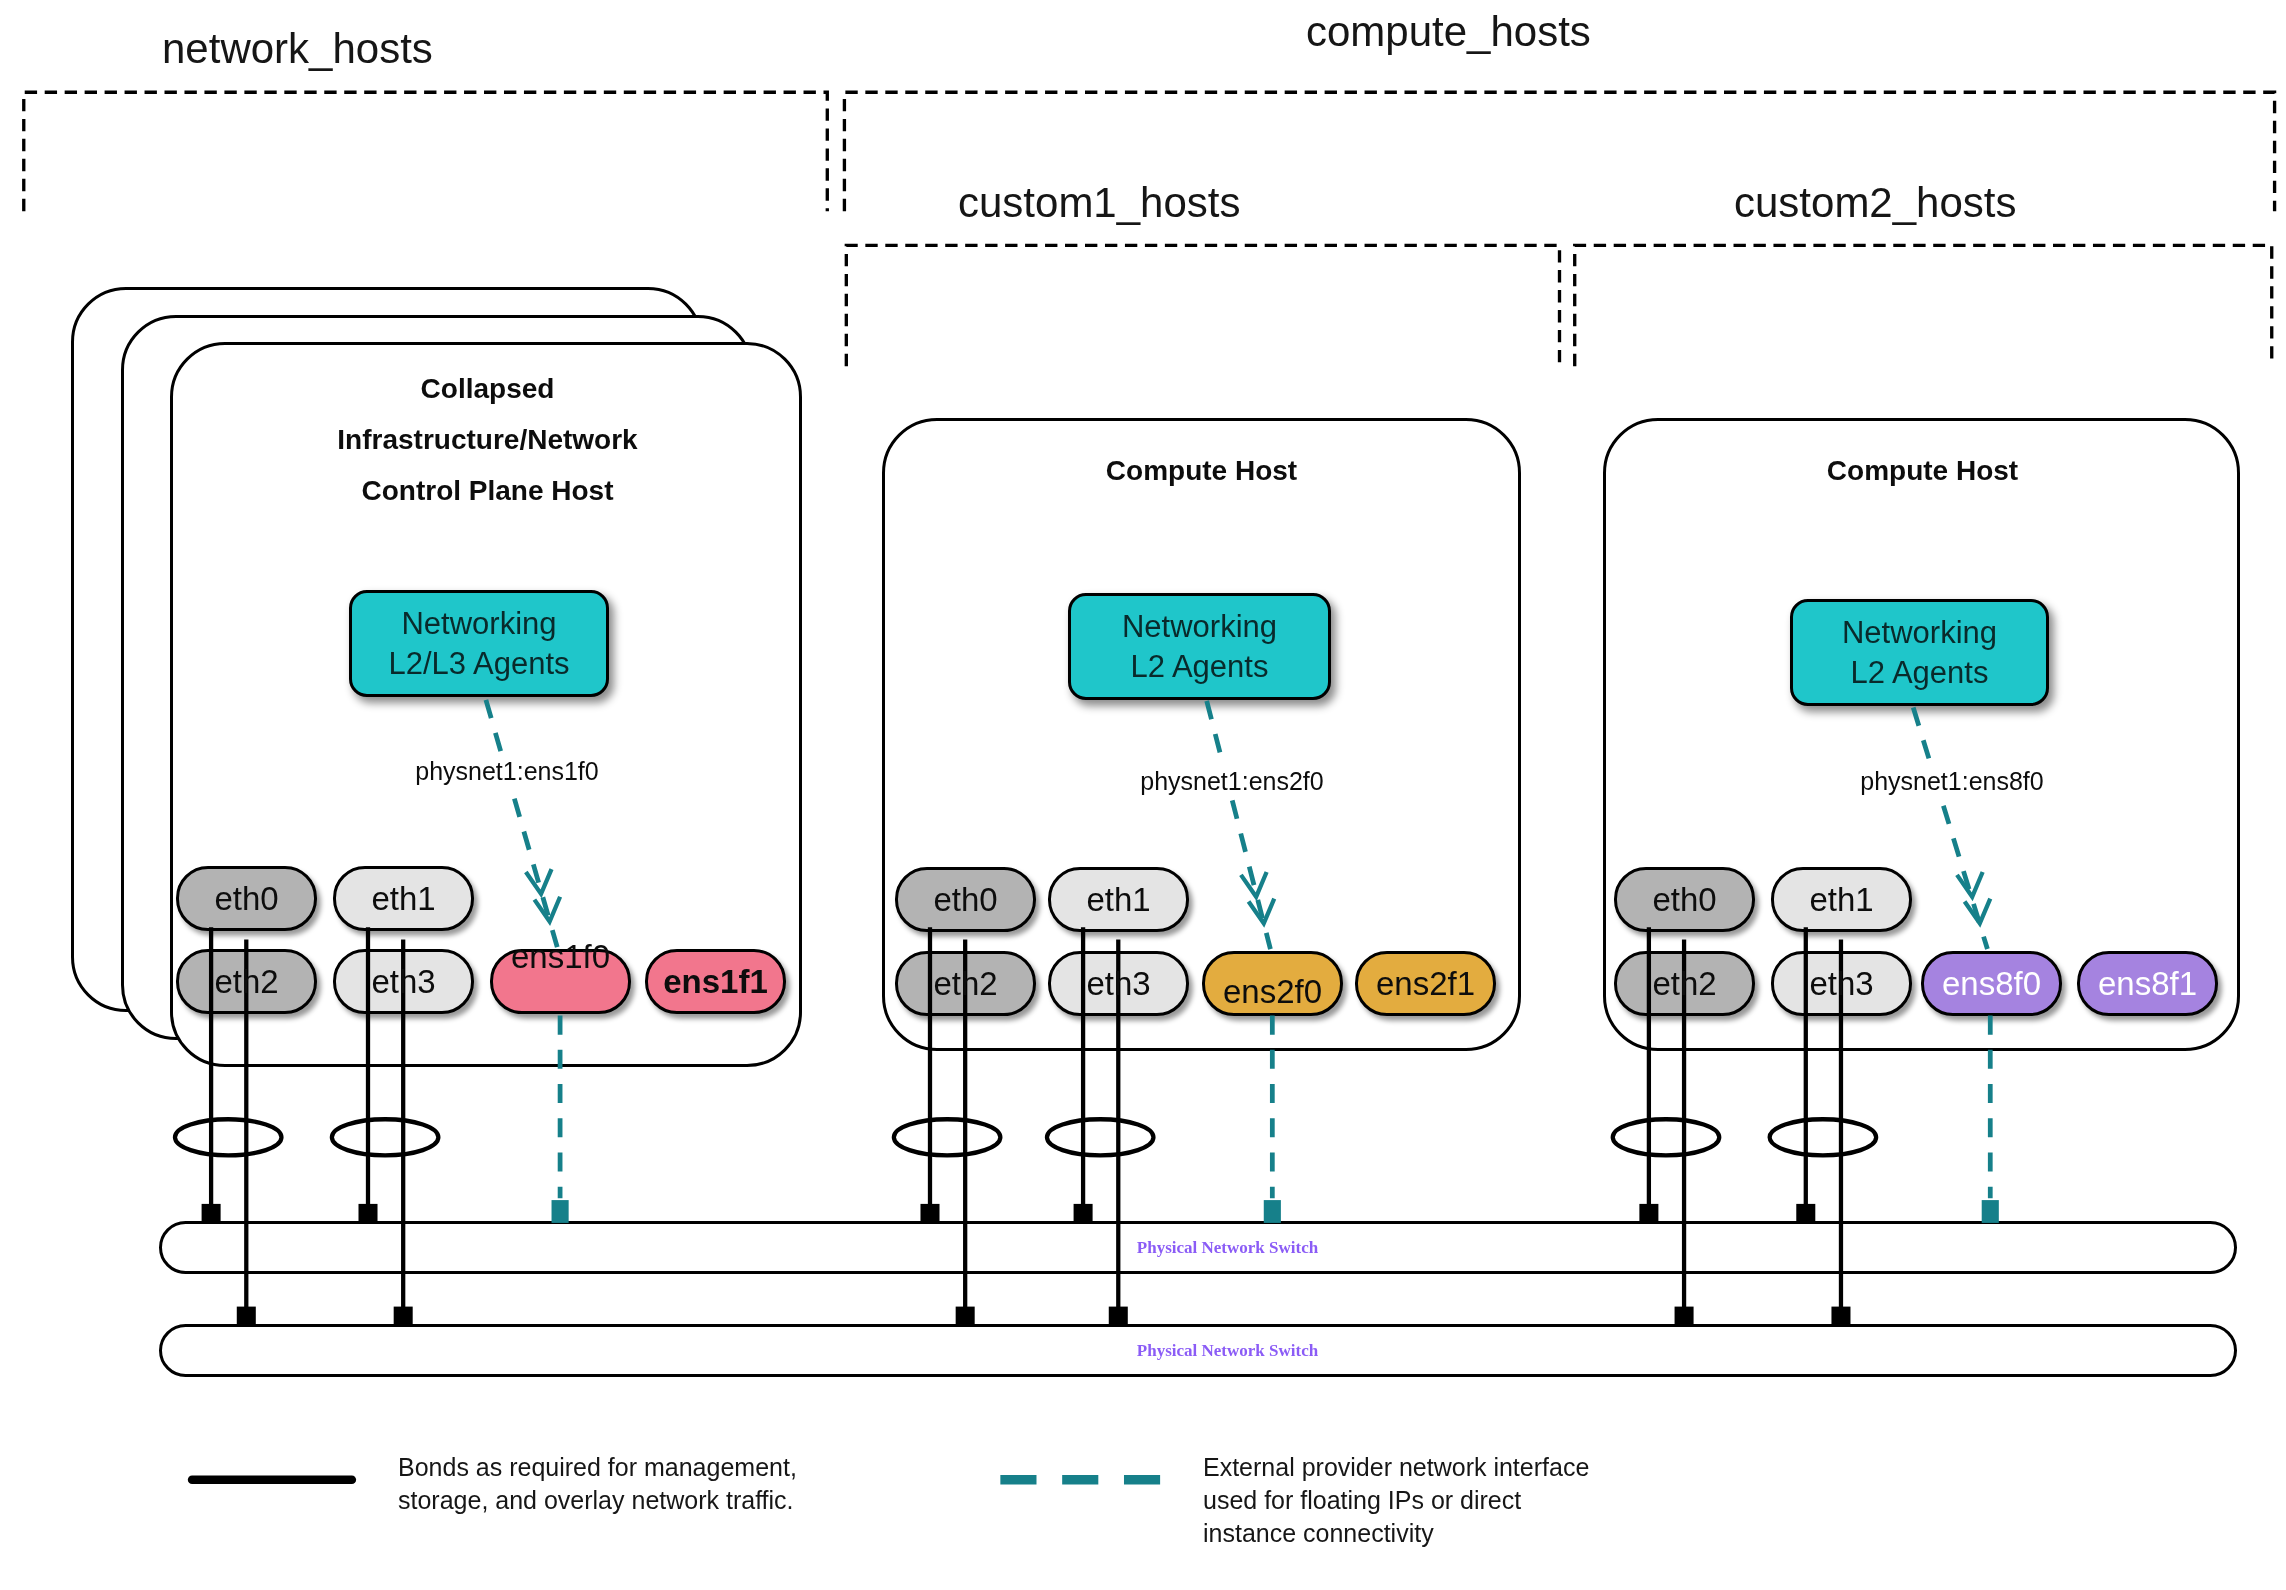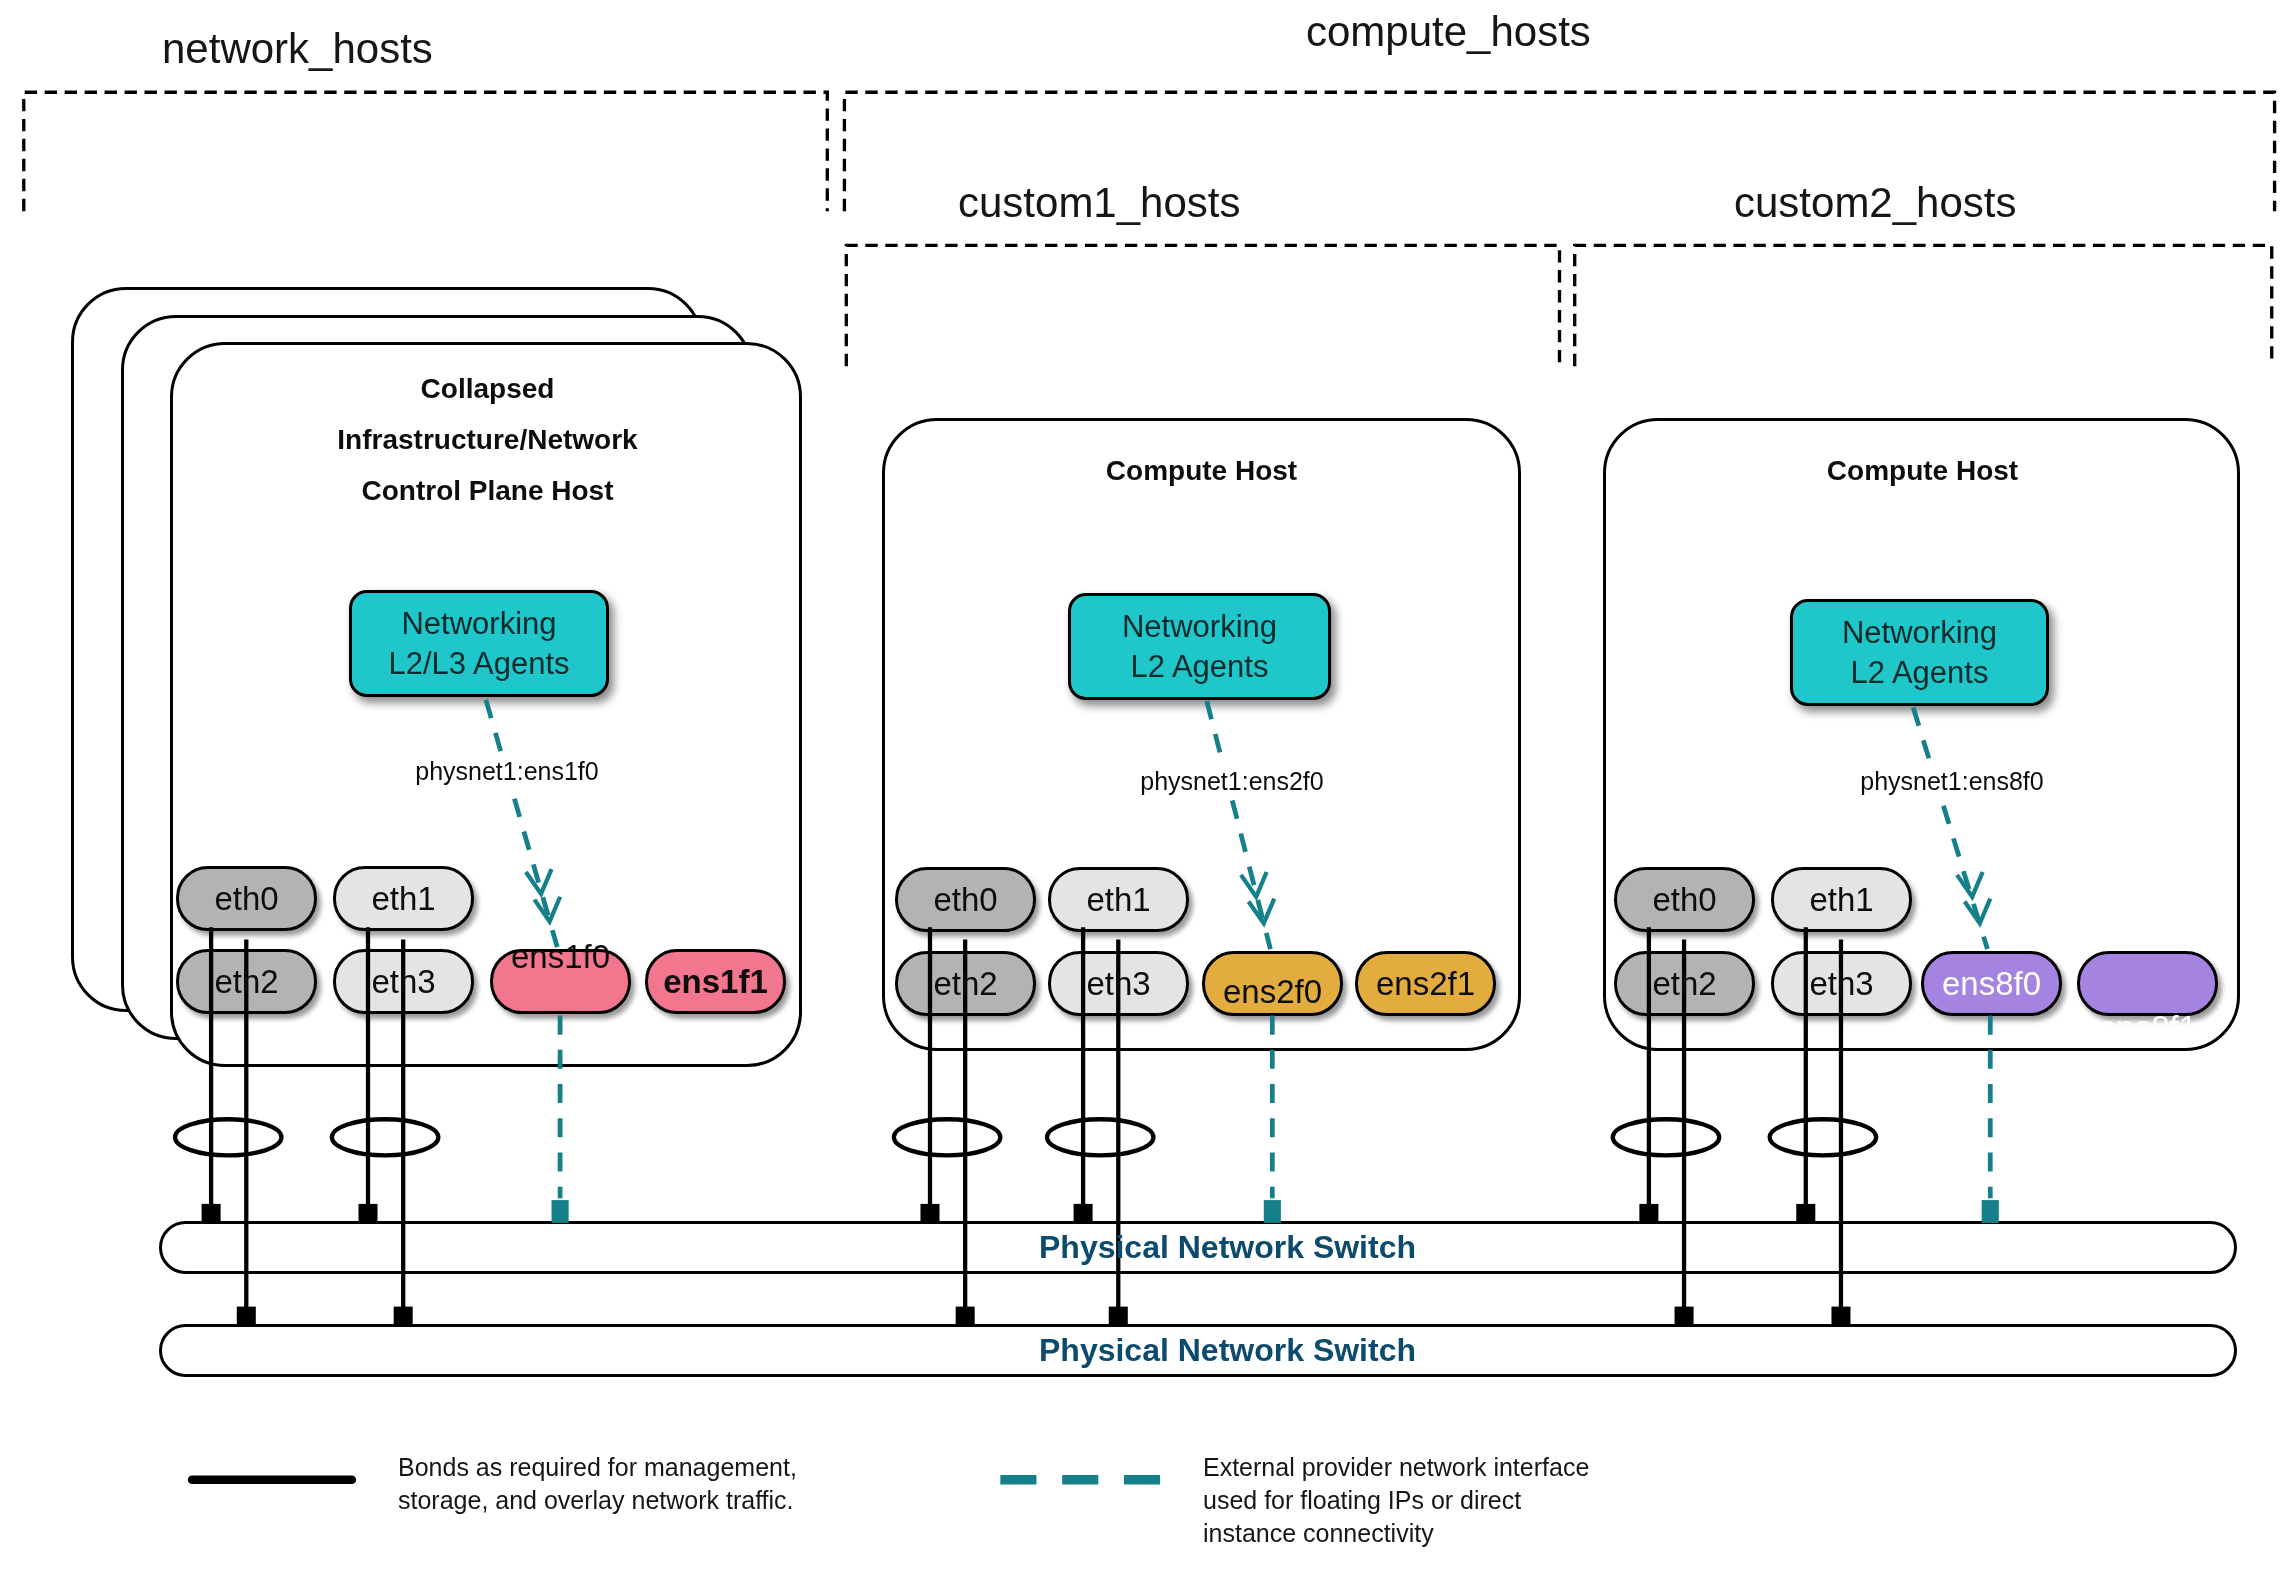--- a/index.html
+++ b/index.html
@@ -24,21 +24,21 @@
   .nic-purple{background:#A583E0;}
   
   .plabel{position:absolute;width:304px;text-align:center;font-size:25px;color:#0d0d0d;}
   .plabel span{background:#ffffff;padding:1.9px 7.6px;}
   .pill-label{position:absolute;width:141px;height:65px;display:flex;align-items:center;justify-content:center;
               font-size:33px;color:#0d0d0d;}
   .pill-label.white{color:#ffffff;}
   .switch{position:absolute;box-sizing:border-box;left:159px;width:2078px;height:53px;background:#fff;
           border:3.8px solid #000;border-radius:27px;}
   .switch-label{position:absolute;width:571px;height:53px;display:flex;align-items:center;justify-content:center;
-                font-weight:bold;font-size:32px;color:#0c4a6e;}
+                font-weight:bold;font-size:17px;color:#8b5cf6;font-family:Liberation Serif, serif;}
   .legend-text{position:absolute;font-size:25px;line-height:33px;color:#161616;}
   svg.wires{position:absolute;left:0;top:0;pointer-events:none;}
 </style>
 </head>
 <body>
 
 <div id="canvas">
 
   <div class="glabel" style="left:162px;top:25px;">network_hosts</div>
   <div class="glabel" style="left:1306px;top:7.6px;">compute_hosts</div>
@@ -194,21 +194,21 @@
   <div class="pill-label" style="left:895px;top:951px;">eth2</div>
   <div class="pill-label" style="left:1048px;top:951px;">eth3</div>
   <div class="pill-label" style="left:1202px;top:951px;margin-top:8px;">ens2f0</div>
   <div class="pill-label" style="left:1355px;top:951px;">ens2f1</div>
 
   <div class="pill-label" style="left:1614px;top:867px;">eth0</div>
   <div class="pill-label" style="left:1771px;top:867px;">eth1</div>
   <div class="pill-label" style="left:1614px;top:951px;">eth2</div>
   <div class="pill-label" style="left:1771px;top:951px;">eth3</div>
   <div class="pill-label white" style="left:1921px;top:951px;">ens8f0</div>
-  <div class="pill-label white" style="left:2077px;top:995px;">ens8f1</div>
+  <div class="pill-label white" style="left:2077px;top:951px;">ens8f1</div>
 
   <div class="switch-label" style="left:942px;top:1221px;">Physical Network Switch</div>
   <div class="switch-label" style="left:942px;top:1324px;">Physical Network Switch</div>
 
   <div class="legend-text" style="left:398px;top:1451px;">
     <div>Bonds as required for management,</div>
     <div>storage, and overlay network traffic.</div>
   </div>
   <div class="legend-text" style="left:1203px;top:1451px;">
     <div>External provider network interface</div>

